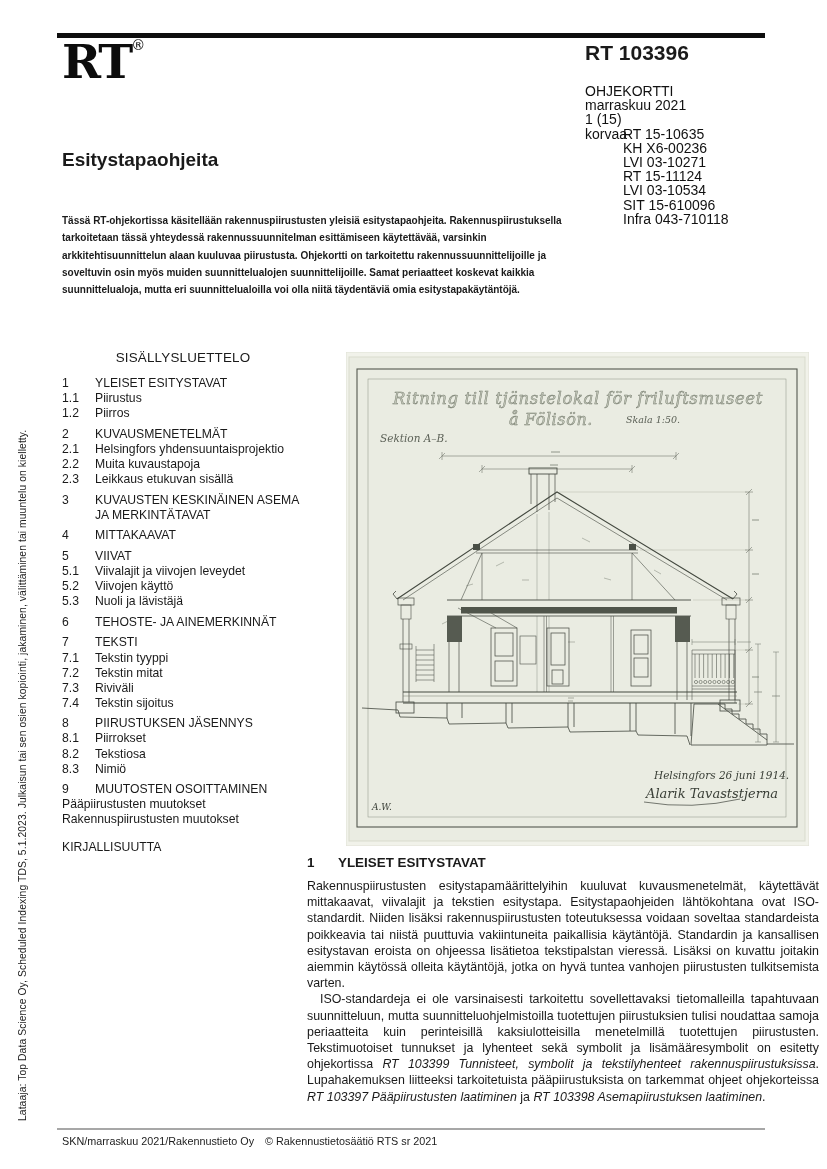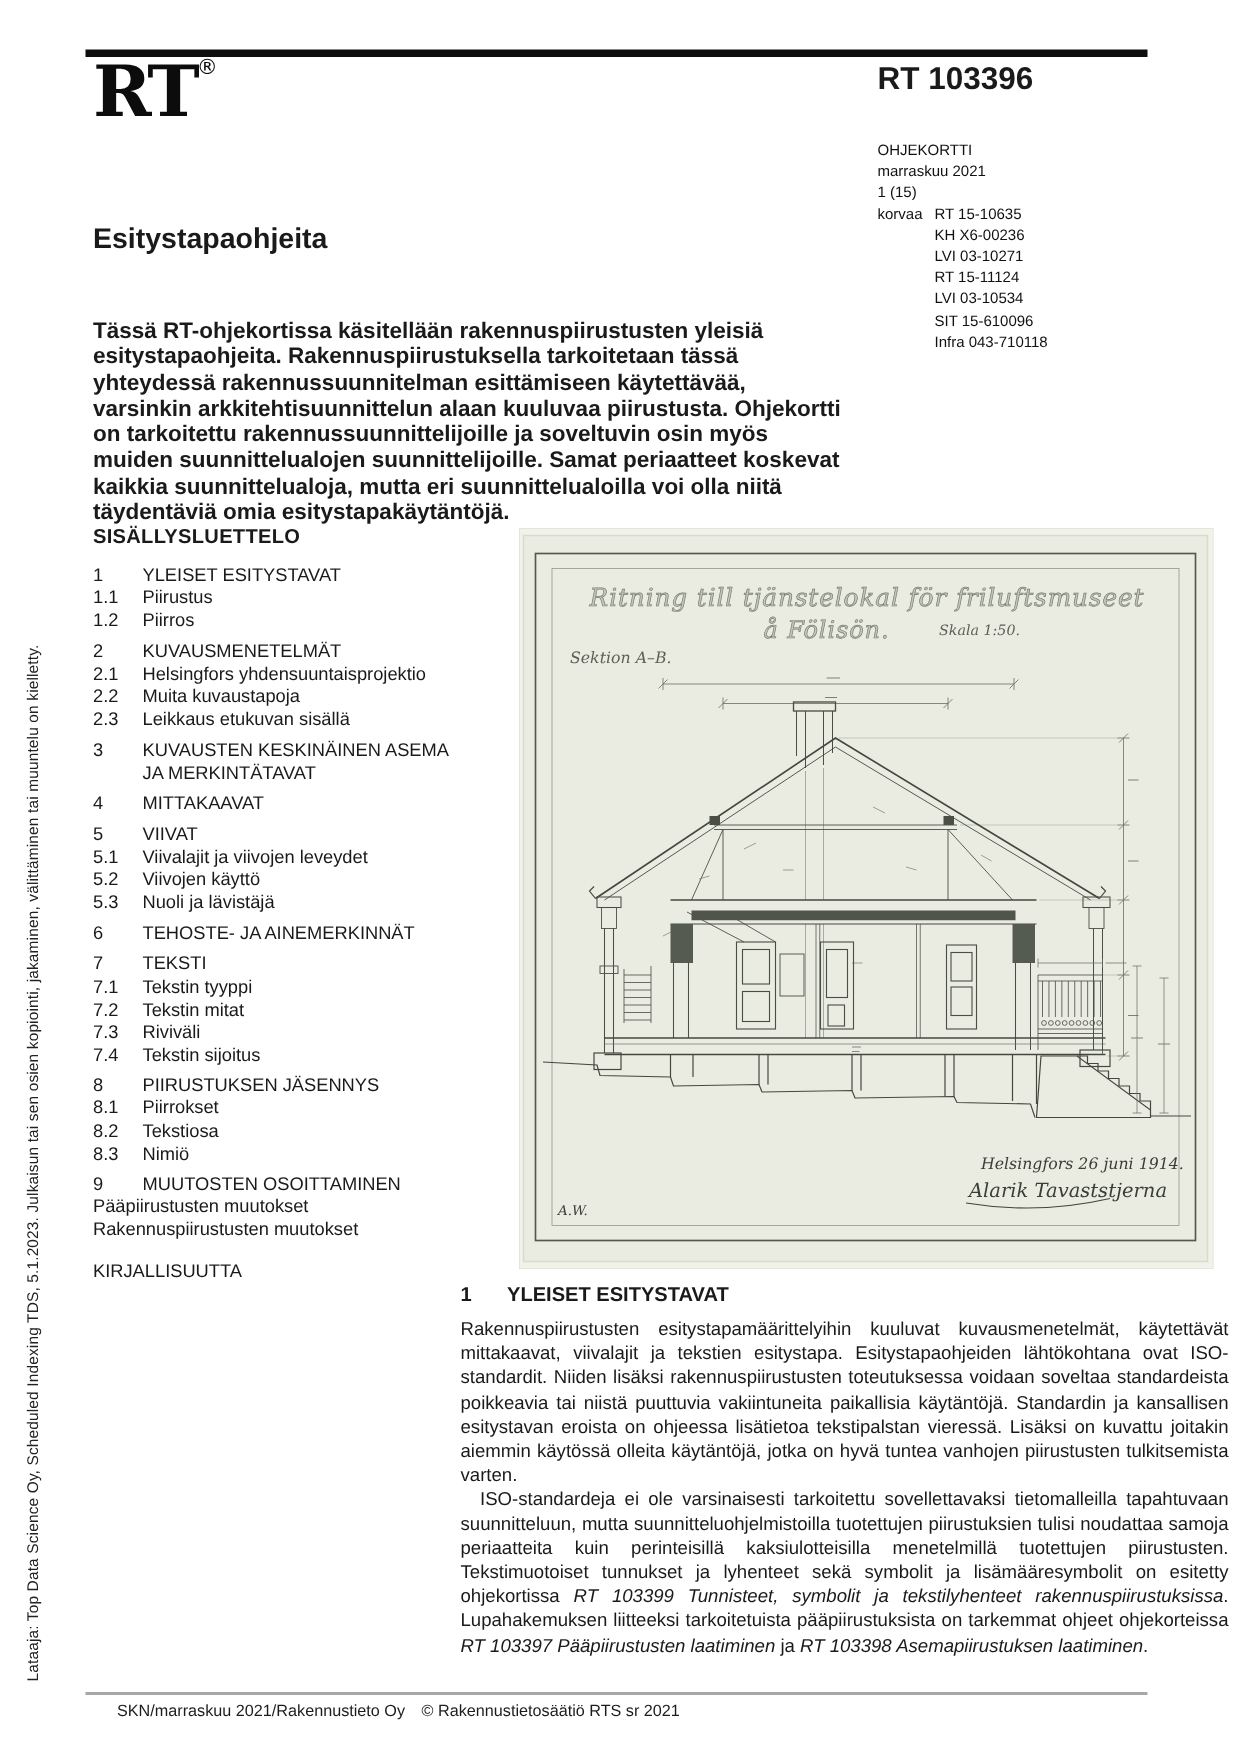--- a/index.html
+++ b/index.html
@@ -6,49 +6,49 @@
   #page{position:relative;width:827px;height:1169px;background:#fff;overflow:hidden;
         font-family:"Liberation Sans",sans-serif;color:#1a1a1a;border-radius:22px;}
 
   .topbar{position:absolute;left:57px;top:33px;width:708px;height:5px;background:#0e0e0e;}
 
   .logo{position:absolute;left:62px;top:38px;font-family:"DejaVu Serif",serif;font-weight:bold;
         font-size:47px;line-height:1;letter-spacing:-2px;color:#0c0c0c;}
   .logo .reg{font-size:14px;vertical-align:28px;letter-spacing:0;font-family:"DejaVu Sans",sans-serif;font-weight:normal;}
 
   .docnum{position:absolute;left:585px;top:41px;font-size:21px;font-weight:bold;letter-spacing:0;}
-  .meta{position:absolute;left:585px;top:94px;font-size:10px;line-height:14.2px;color:#111;}
+  .meta{position:absolute;left:585px;top:84px;font-size:14px;line-height:14.2px;color:#111;}
   .meta-korvaa{display:flex;}
   .korvaa-label{flex:none;width:38px;}
 
   .page-title{position:absolute;left:62px;top:147px;font-size:19px;font-weight:bold;line-height:25px;letter-spacing:0;}
-  .intro{position:absolute;left:62px;top:212px;width:502px;font-size:15px;line-height:17.3px;font-weight:bold;text-align:left;}
+  .intro{position:absolute;left:62px;top:212px;width:502px;font-size:10px;line-height:17.3px;font-weight:bold;text-align:left;}
 
   .toc{position:absolute;left:62px;top:350px;width:242px;}
-  .toc-heading{font-size:13.4px;font-weight:bold;margin-bottom:11px;letter-spacing:0.2px;}
+  .toc-heading{font-size:13.4px;font-weight:normal;margin-bottom:11px;letter-spacing:0.2px;text-align:center;}
   .toc-row{display:flex;font-size:12.2px;line-height:15.1px;}
   .toc-num{flex:none;width:33px;}
   .toc-label{flex:1;}
   .toc-row.lvl1{margin-top:5.5px;}
   .toc-row.lvl4{margin-top:12px;justify-content:center;}
 
   .drawing-wrap{position:absolute;left:307px;top:352px;width:463px;height:495px;padding-left:39px;}
   .ornate{font-family:"DejaVu Serif",serif;font-style:italic;fill:#c3c7b9;stroke:#767c6f;stroke-width:0.45;letter-spacing:0.6px;}
   .script{font-family:"DejaVu Serif",serif;font-style:italic;fill:#5c6157;}
   .sig{font-family:"DejaVu Serif",serif;font-style:italic;fill:#393e36;}
 
   .sec1{position:absolute;left:307px;top:855px;width:512px;}
   .sec1-head{display:flex;font-size:13.4px;font-weight:bold;}
   .sec1-num{flex:none;width:31px;}
   .sec1 p{margin:8px 0 0 0;font-size:12.4px;line-height:16.2px;text-align:justify;}
   .sec1 p.p2{margin-top:0;text-indent:13px;}
   .it{font-style:italic;}
 
   .footer-line{position:absolute;left:57px;top:1128px;width:708px;height:2px;background:#a7a7a7;}
-  .footer{position:absolute;left:62px;top:1135px;font-size:10.8px;color:#1c1c1c;margin-left:16px;}
+  .footer{position:absolute;left:62px;top:1135px;font-size:10.8px;color:#1c1c1c;}
   .footer .gap{display:inline-block;width:11px;}
 
   .vertical-note{position:absolute;left:17px;top:1121px;transform-origin:0 0;transform:rotate(-90deg);
                  font-size:10.3px;letter-spacing:0.1px;white-space:nowrap;color:#212121;}
 </style>
 </head>
 <body>
 
 <div id="page">
 

